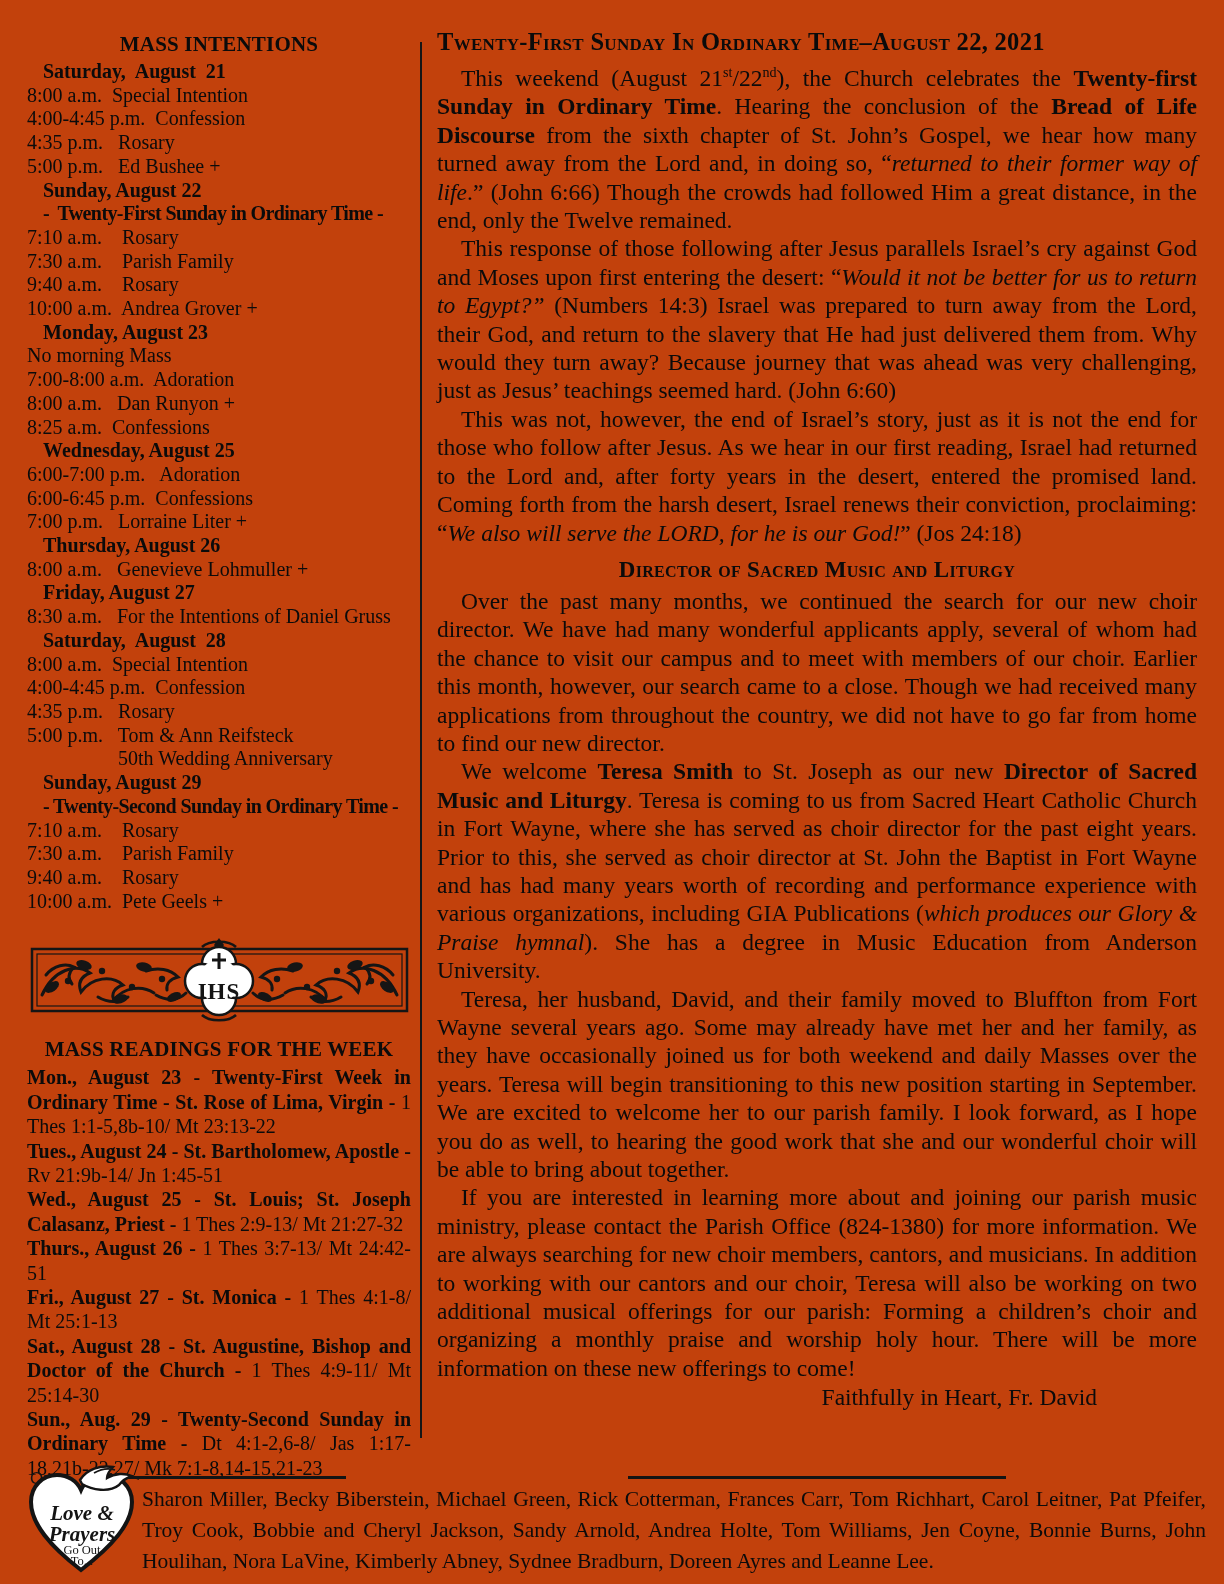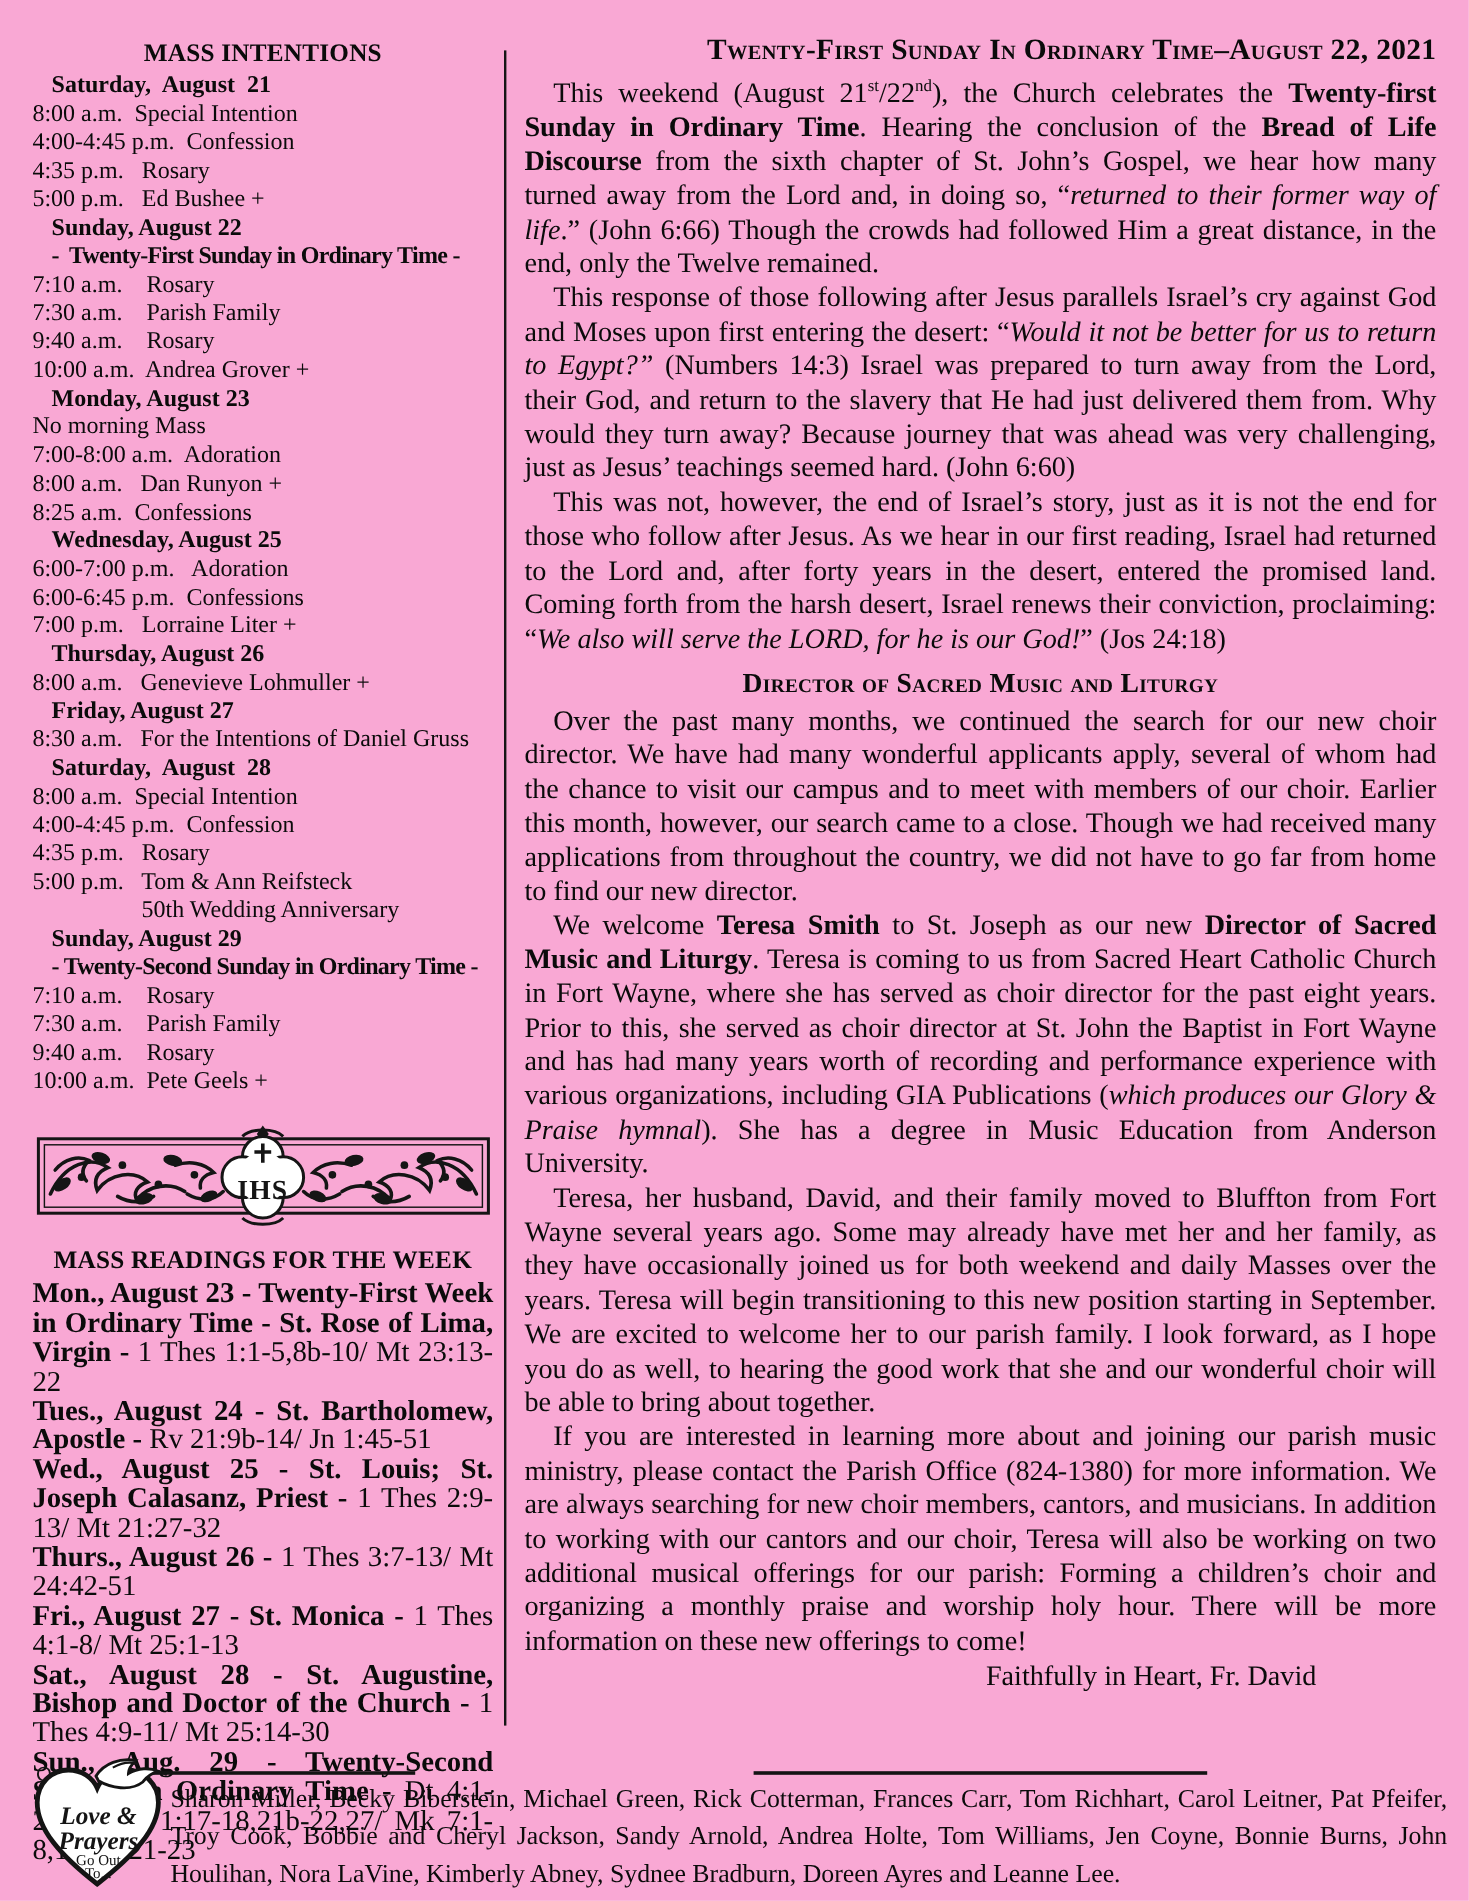--- a/index.html
+++ b/index.html
@@ -1,37 +1,37 @@
 <!DOCTYPE html>
 <html><head>
 <meta charset="utf-8">
 <style>
   html,body{margin:0;padding:0;background:#ffffff;}
   body{width:1224px;height:1584px;font-family:"Liberation Serif",serif;color:#0b0b0b;position:relative;overflow:hidden;}
-  .page{position:absolute;inset:0;background:#f9a8d4;}
+  .page{position:absolute;inset:0;background:#c2410c;}
 
   
   .col-left{position:absolute;left:27px;top:32px;width:384px;}
   .col-title{font-size:21px;font-weight:bold;text-align:center;margin:0 0 3px 0;letter-spacing:.2px;}
   .line{font-size:20px;line-height:23.7px;white-space:pre-wrap;}
   .line.bold{font-weight:bold;margin-left:16px;}
   .line.tight{letter-spacing:-0.6px;}
   .line.indent{padding-left:91px;}
 
   .ornament-wrap{margin:24px 0 8px 0;text-align:center;}
 
   .readings{margin-top:2px;}
-  .reading{font-size:24px;line-height:24.4px;text-align:justify;}
+  .reading{font-size:20px;line-height:24.4px;text-align:justify;}
 
   
   .divider{position:absolute;left:420px;top:42px;width:2px;height:1396px;background:#161616;}
 
   
   .col-right{position:absolute;left:437px;top:28px;width:760px;}
-  .main-title{font-size:24.5px;font-weight:bold;font-variant:small-caps;text-align:right;margin:0 0 8px 0;letter-spacing:.3px;}
+  .main-title{font-size:24.5px;font-weight:bold;font-variant:small-caps;text-align:left;margin:0 0 8px 0;letter-spacing:.3px;}
   p.body{font-size:23.5px;line-height:28.4px;text-align:justify;margin:0;text-indent:24px;}
   p.body sup{font-size:.6em;line-height:0;}
   .section-title{font-size:23px;font-weight:bold;font-variant:small-caps;text-align:center;margin:10px 0 4px 0;letter-spacing:.3px;}
   .signature{font-size:23.5px;text-align:right;padding-right:100px;margin-top:2px;}
 
   
   .rule{position:absolute;height:3px;background:#141414;}
   .rule-left{left:100px;top:1476px;width:246px;}
   .rule-right{left:628px;top:1476px;width:378px;}
   .logo{position:absolute;left:24px;top:1464px;}

